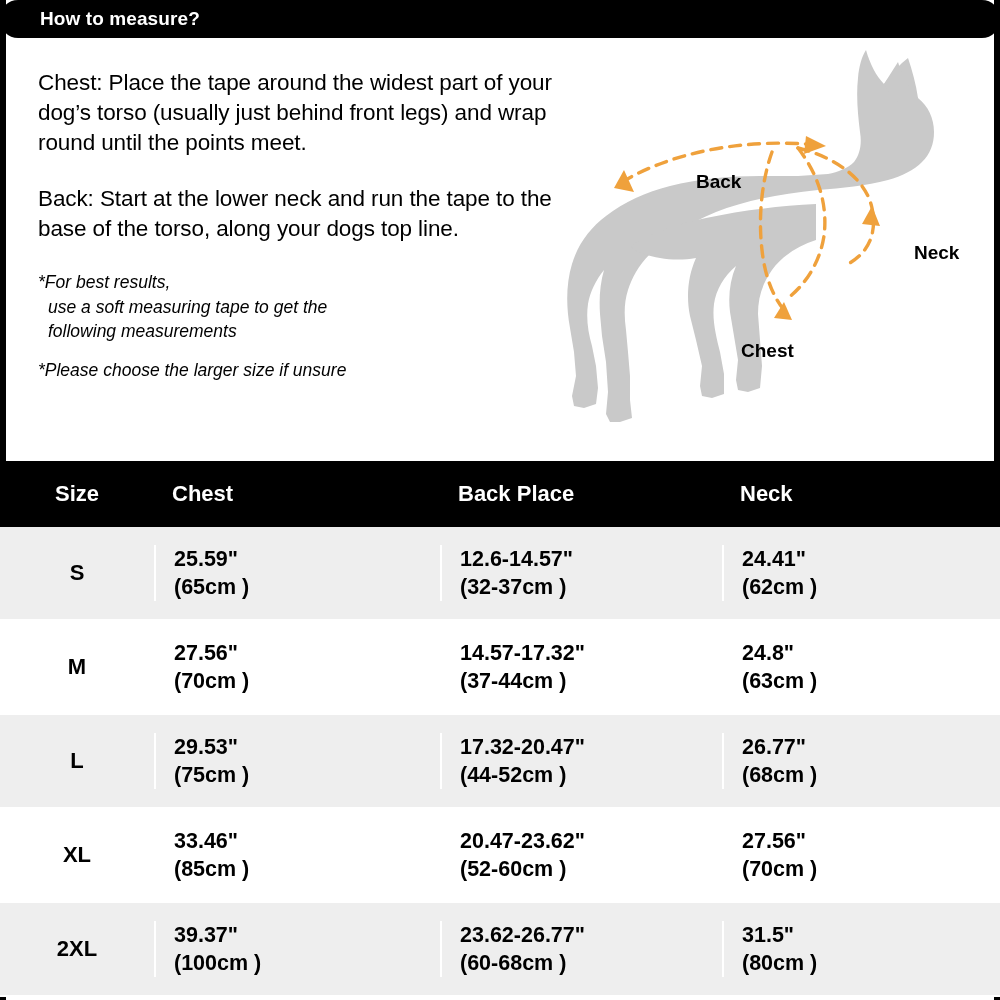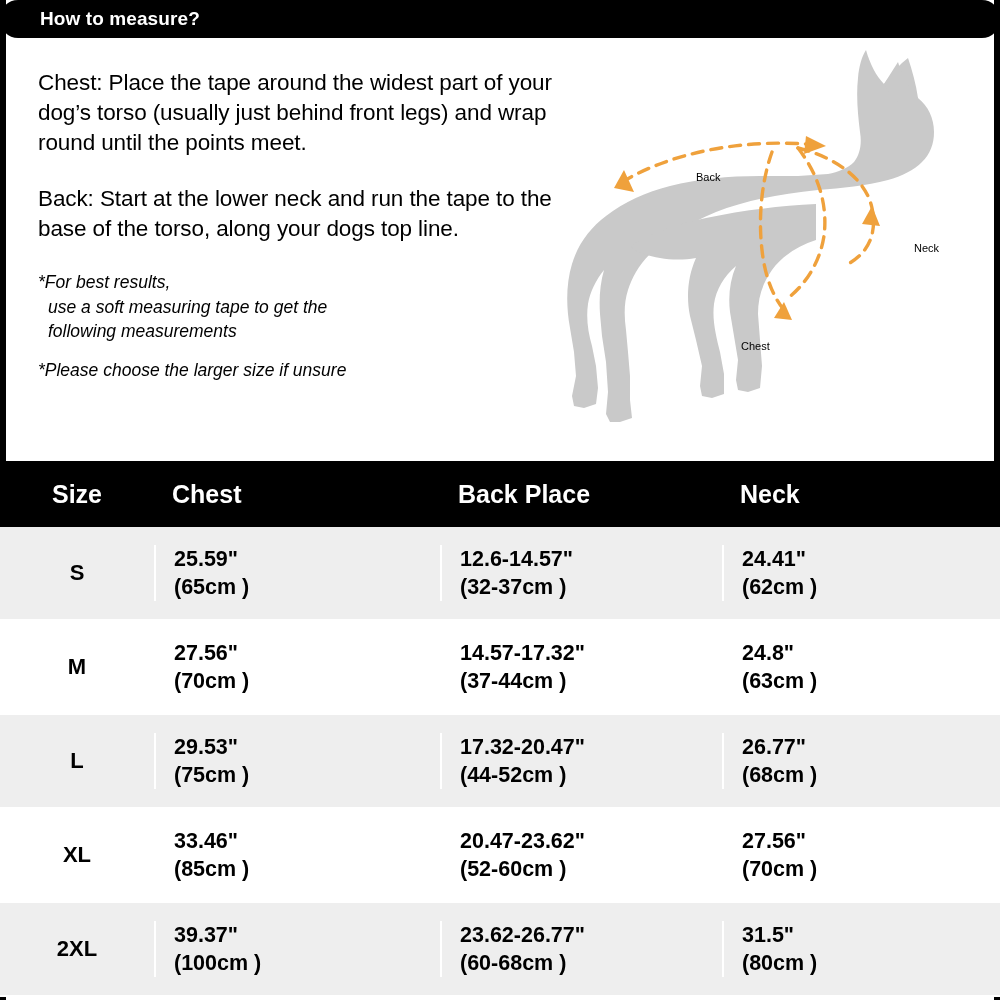--- a/index.html
+++ b/index.html
@@ -78,22 +78,22 @@
   .diagram {
     position: absolute;
     left: 560px;
     top: 40px;
     width: 430px;
     height: 415px;
   }
   .diagram svg { display: block; }
   .diag-label {
     position: absolute;
-    font-size: 11px;
-    font-weight: normal;
+    font-size: 19px;
+    font-weight: bold;
     color: #000;
     white-space: nowrap;
   }
   .label-back { left: 130px; top: 131px; }
   .label-neck { left: 348px; top: 202px; }
   .label-chest { left: 175px; top: 300px; }
 
   
   .table {
     position: absolute;
@@ -103,21 +103,21 @@
     box-sizing: border-box;
   }
   .thead {
     background: #000000;
     color: #ffffff;
     display: flex;
     height: 66px;
     align-items: center;
   }
   .thead .cell {
-    font-size: 25px;
+    font-size: 22px;
     font-weight: bold;
     box-sizing: border-box;
   }
   .row {
     display: flex;
     align-items: center;
     height: 94px;
     box-sizing: border-box;
     border-bottom: 2px solid #ffffff;
   }

